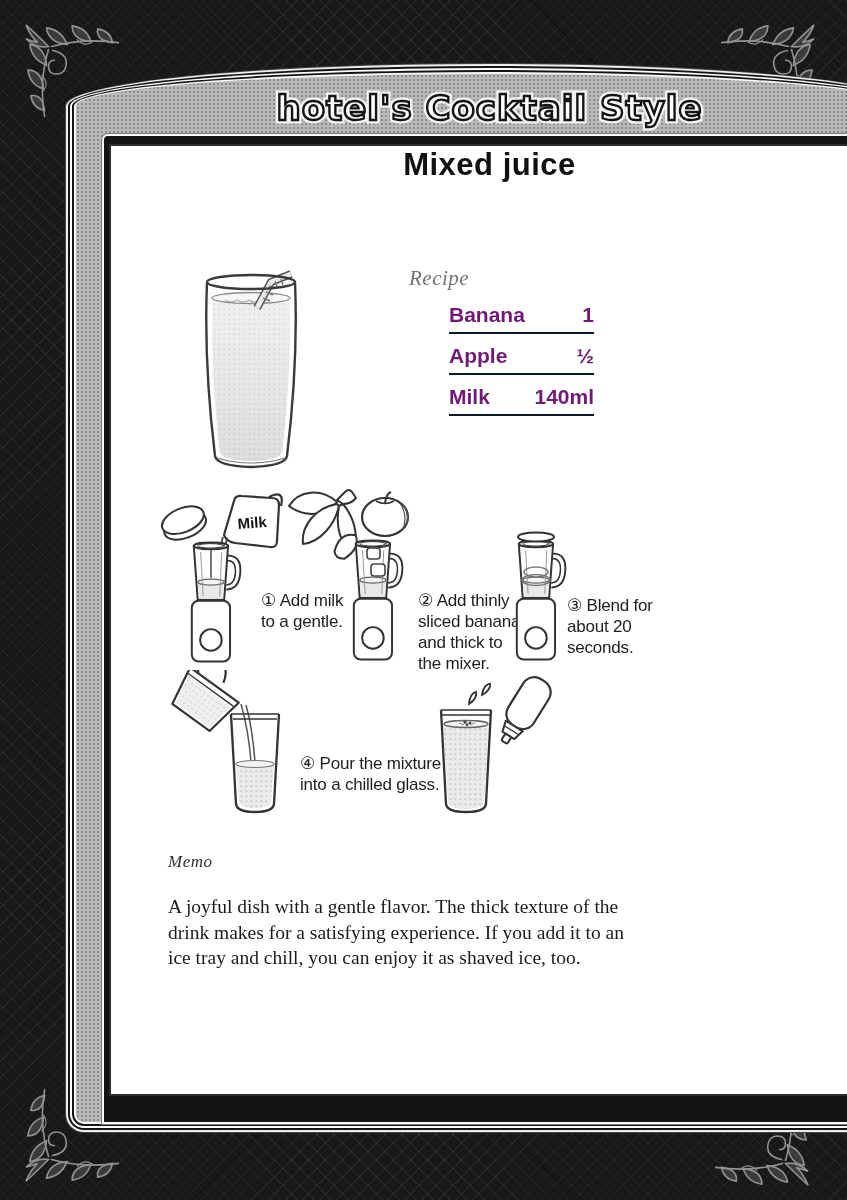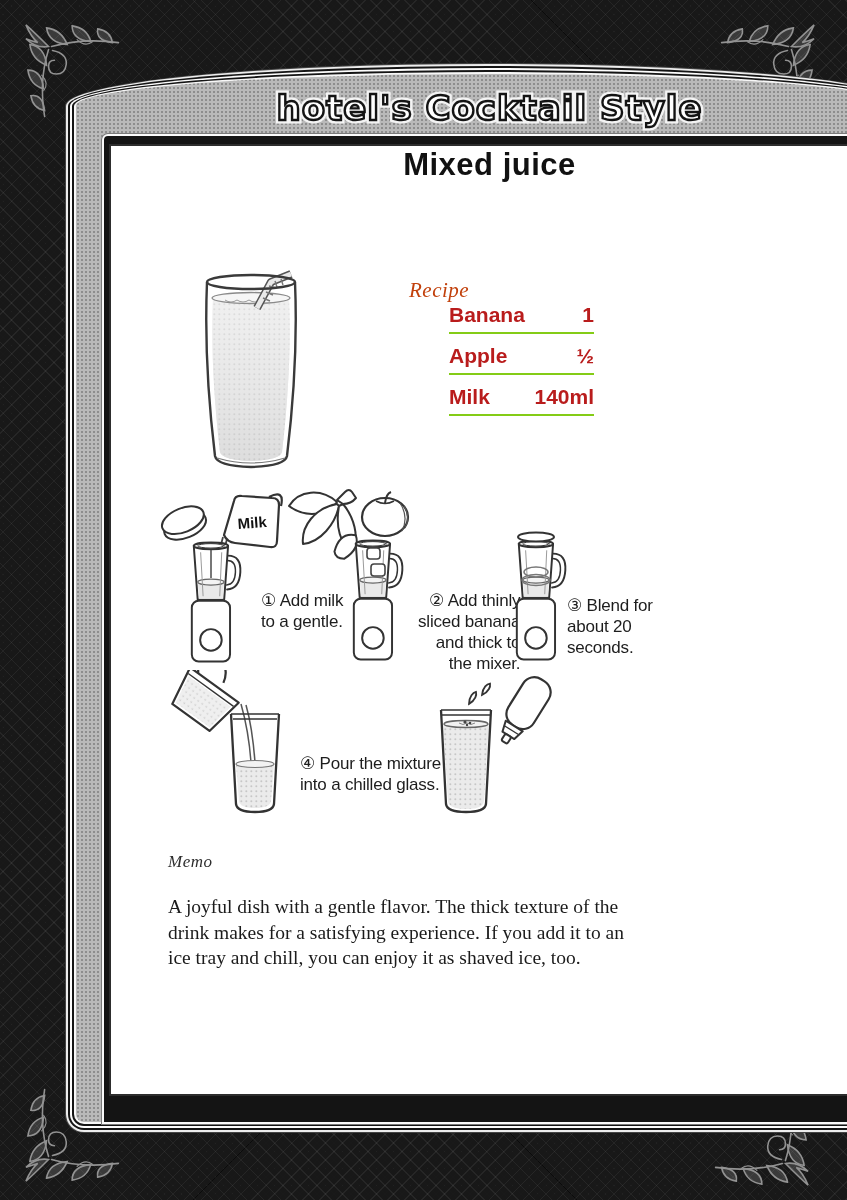--- a/index.html
+++ b/index.html
@@ -59,32 +59,32 @@
     position:absolute;top:2px;left:0;width:100%;text-align:center;
     font-size:31px;font-weight:bold;letter-spacing:.5px;line-height:34px;color:#111;
   }
 
   .illo{position:absolute;}
   .hero-glass{left:82px;top:122px;width:116px;height:212px;}
 
   .recipe-heading{
     position:absolute;left:298px;top:120px;
     font-family:"Liberation Serif","DejaVu Serif",serif;font-style:italic;
-    font-size:21px;color:#c2410c;letter-spacing:.5px;margin-top:12px;
+    font-size:21px;color:#737373;letter-spacing:.5px;
   }
   .recipe-table{position:absolute;left:338px;top:157px;width:145px;}
   .recipe-row{
     display:flex;justify-content:space-between;align-items:baseline;
-    font-size:21px;font-weight:bold;color:#b91c1c;
-    padding-bottom:5px;border-bottom:2px solid #84cc16;margin-bottom:10px;
+    font-size:21px;font-weight:bold;color:#701a75;
+    padding-bottom:5px;border-bottom:2px solid #0f172a;margin-bottom:10px;
   }
 
   .caption{font-size:17px;line-height:21px;color:#1d1d1d;position:absolute;letter-spacing:-.2px;}
   .cap-1{left:150px;top:444px;}
-  .cap-2{left:307px;top:444px;text-align:right;}
+  .cap-2{left:307px;top:444px;}
   .cap-3{left:456px;top:449px;}
   .cap-4{left:189px;top:607px;}
   .cap-5{left:397px;top:607px;}
 
   .illo-step1{left:48px;top:342px;width:125px;height:176px;}
   .illo-step2{left:168px;top:340px;width:140px;height:178px;}
   .illo-step3{left:395px;top:384px;width:70px;height:132px;}
   .illo-step4{left:54px;top:524px;width:126px;height:146px;}
   .illo-step5{left:324px;top:528px;width:130px;height:142px;}
 

